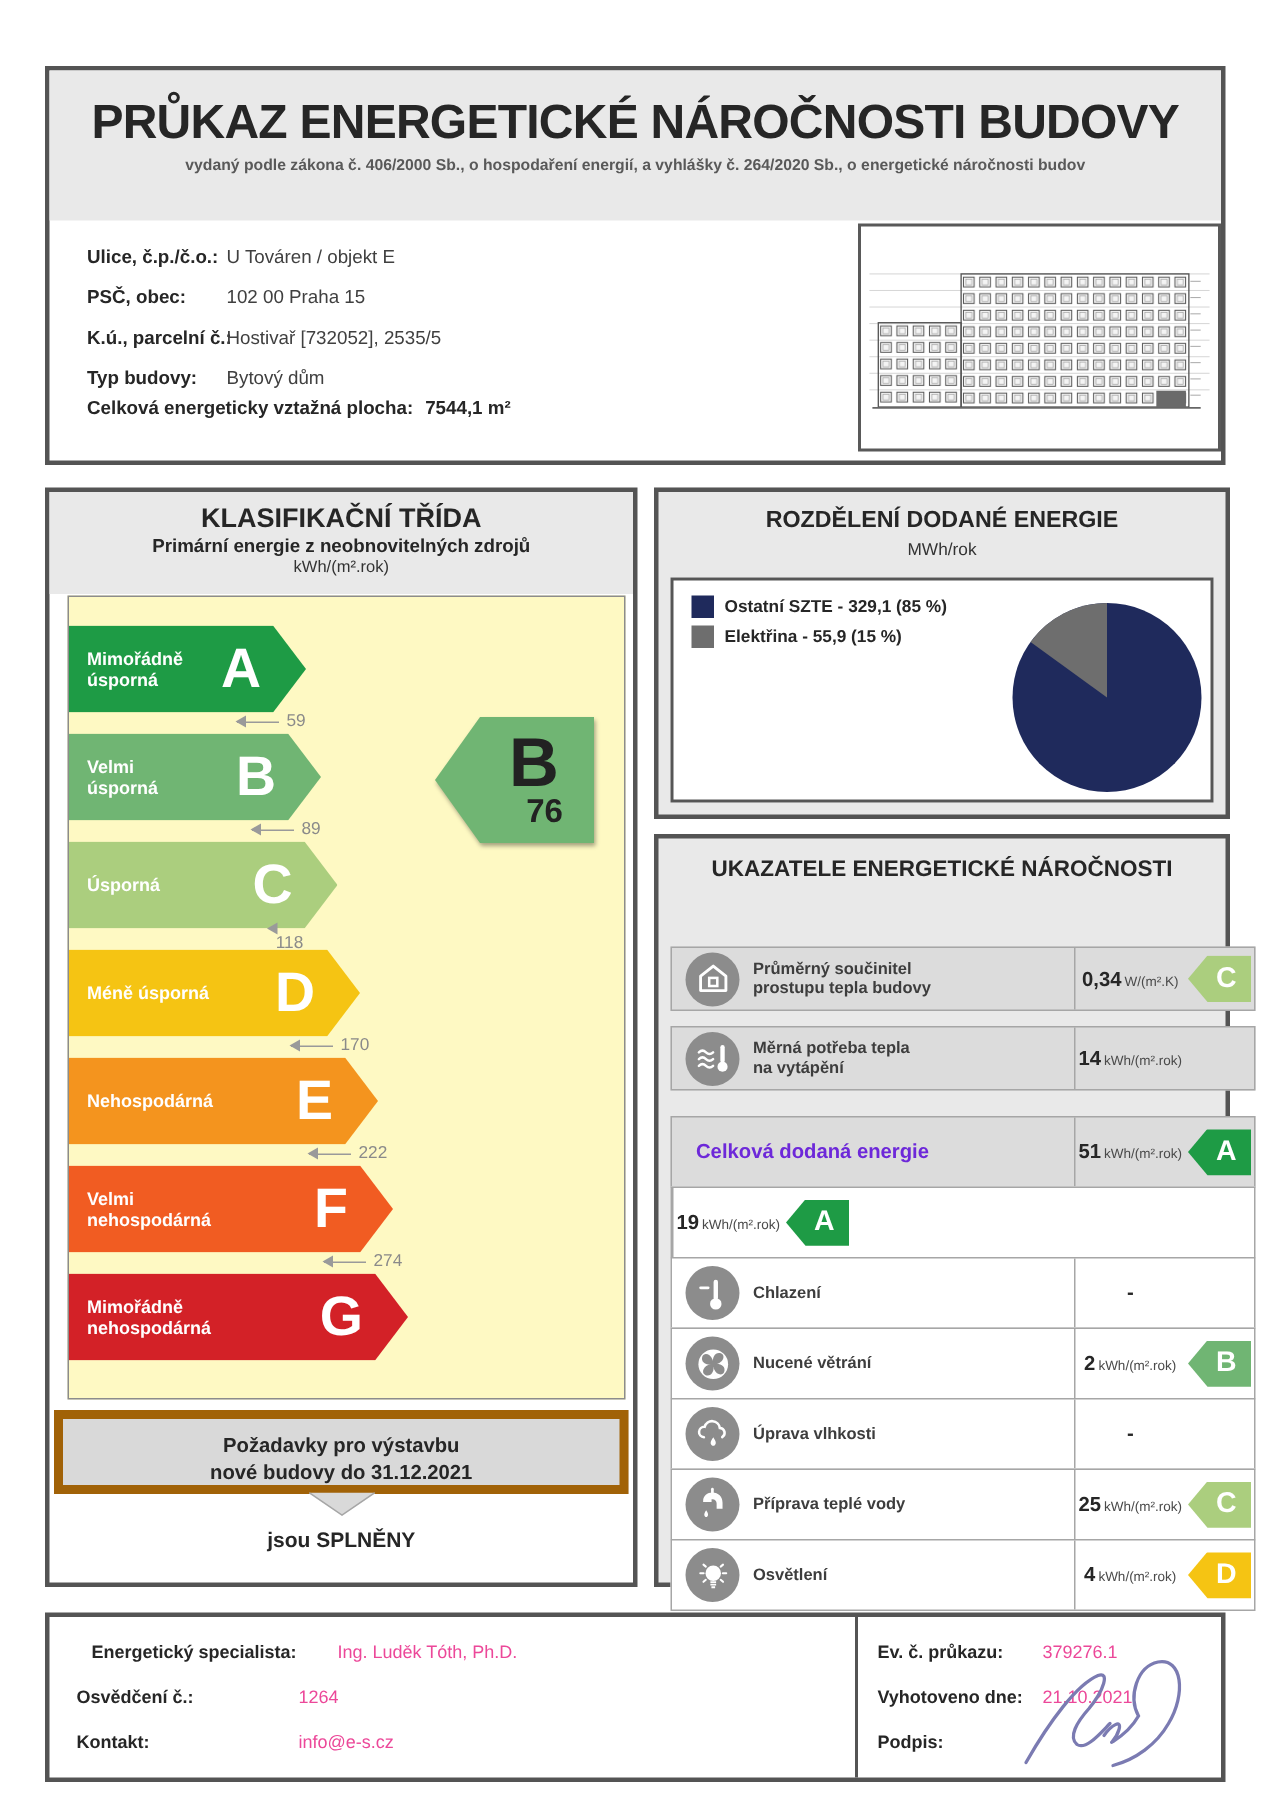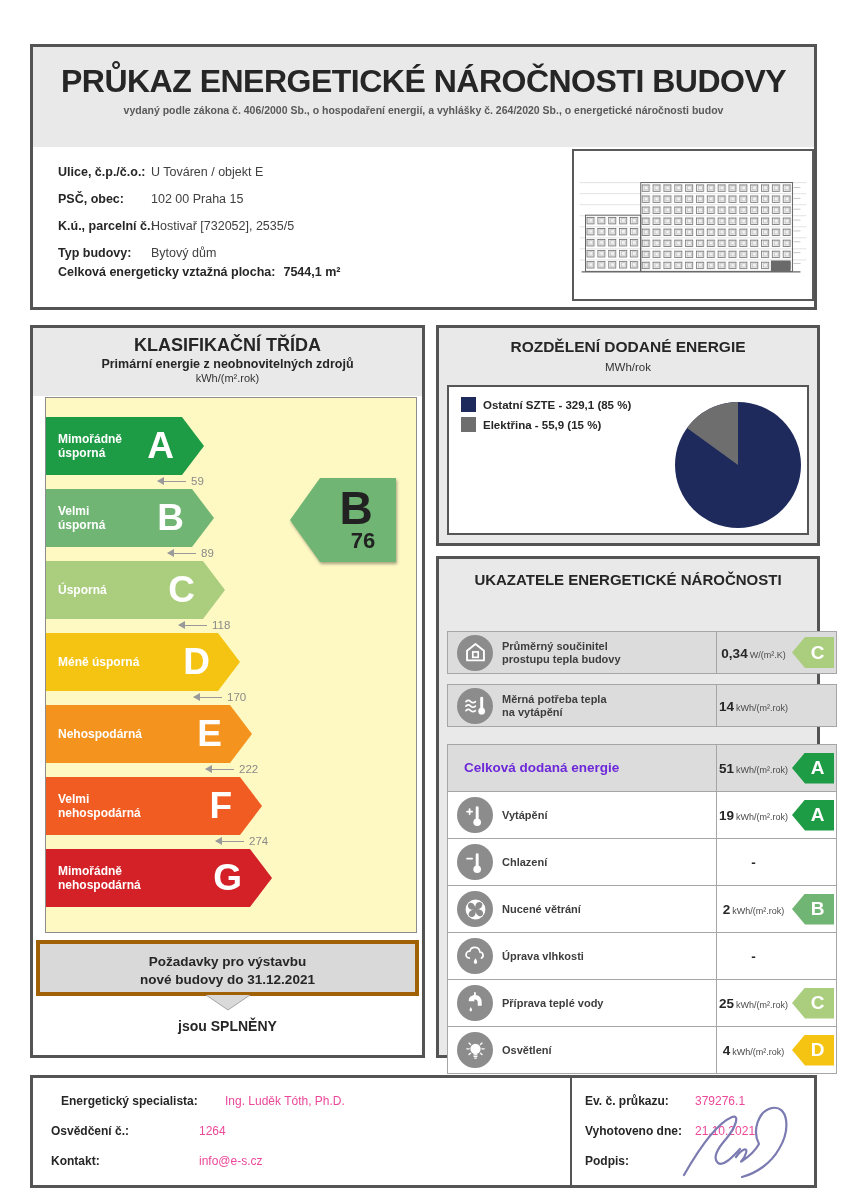--- a/index.html
+++ b/index.html
@@ -35,21 +35,21 @@
   .threshold{position:absolute;height:14px;display:flex;align-items:center;gap:5px;font-size:11.5px;color:#8a8a8a;white-space:nowrap;}
   .th-arrow{position:relative;width:28px;height:1px;background:#9a9a9a;display:inline-block;}
   .th-arrow::before{content:"";position:absolute;left:-1px;top:-3.5px;width:0;height:0;
         border-top:4px solid transparent;border-bottom:4px solid transparent;border-right:7px solid #9a9a9a;}
   .rating{position:absolute;left:257px;top:150px;width:106px;height:84px;
         clip-path:polygon(0 50%, 30px 0, 100% 0, 100% 100%, 30px 100%);
         display:flex;flex-direction:column;align-items:center;justify-content:center;padding-left:26px;box-sizing:border-box;}
   .rating-wrap{position:absolute;left:0;top:0;width:100%;height:100%;filter:drop-shadow(1.5px 2px 1.5px rgba(0,0,0,0.35));}
   .r-letter{font-size:46px;font-weight:bold;color:#222;line-height:42px;}
   .r-value{font-size:22px;font-weight:bold;color:#222;line-height:24px;margin-left:14px;}
-  .req-box{position:absolute;left:3px;top:612px;width:383px;height:56px;background:#d9d9d9;border:4px solid #a16207;
+  .req-box{position:absolute;left:3px;top:612px;width:383px;height:56px;background:#d9d9d9;border:6px solid #a16207;
         box-sizing:border-box;text-align:center;font-weight:bold;font-size:13.5px;line-height:18px;padding-top:9px;}
   .req-tri{position:absolute;left:50%;transform:translateX(-50%);top:667px;}
   .req-result{position:absolute;left:0;right:0;top:690px;text-align:center;font-weight:bold;font-size:14px;}
 
   
   .pie-panel{left:436px;top:325px;width:384px;height:221px;background:#e9e9e9;}
   .pie-panel .t1{position:absolute;left:0;right:0;top:10px;text-align:center;font-size:15.5px;font-weight:bold;}
   .pie-panel .t3{position:absolute;left:0;right:0;top:33px;text-align:center;font-size:11.5px;color:#333;}
   .pie-inner{position:absolute;left:8px;top:57px;width:362px;height:150px;background:#fff;border:2px solid #565656;box-sizing:border-box;}
   #pie-legend{position:absolute;left:12px;top:10px;}
@@ -172,21 +172,21 @@
         <div class="threshold" style="top: 148px; left: 122px;">
           <span class="th-arrow"></span>
           <span class="th-num">89</span>
         </div>
         <div class="band" style="top: 163px; width: 179px; background: rgb(171, 206, 126);">
           <div class="band-label">
             <div>Úsporná</div>
           </div>
           <div class="band-letter">C</div>
         </div>
-        <div class="threshold" style="top: 220px; left: 133px;">
+        <div class="threshold" style="top: 220px; left: 133px; flex-direction: column;">
           <span class="th-arrow"></span>
           <span class="th-num">118</span>
         </div>
         <div class="band" style="top: 235px; width: 194px; background: rgb(245, 196, 19);">
           <div class="band-label">
             <div>Méně úsporná</div>
           </div>
           <div class="band-letter">D</div>
         </div>
         <div class="threshold" style="top: 292px; left: 148px;">
@@ -316,37 +316,20 @@
             </div>
           </div>
           <div class="ind-right">
             <div class="ind-value"><span class="ind-num">51</span><span class="ind-unit">kWh/(m².rok)</span></div>
             <div class="badge-slot">
               <span class="badge" style="background: rgb(30, 155, 69);">A</span>
             </div>
           </div>
         </div>
         <div class="ind-row v-white" style="top: 200px; height: 48px;">
-          <div class="ind-left">
-            <div class="ind-icon">
-              <div class="icon-circle">
-                <svg viewBox="0 0 24 24">
-                  <line x1="13.5" y1="5" x2="13.5" y2="14.5" stroke="#fff" stroke-width="2.6" stroke-linecap="round"></line>
-                  <circle cx="13.5" cy="18" r="3.4" fill="#fff"></circle>
-                  <g stroke="#fff" stroke-width="1.6" stroke-linecap="round">
-                    <line x1="4.5" y1="8.5" x2="9" y2="8.5"></line>
-                    <line x1="6.75" y1="6.25" x2="6.75" y2="10.75"></line>
-                  </g>
-                </svg>
-              </div>
-            </div>
-            <div class="ind-label">
-              <div>Vytápění</div>
-            </div>
-          </div>
           <div class="ind-right">
             <div class="ind-value"><span class="ind-num">19</span><span class="ind-unit">kWh/(m².rok)</span></div>
             <div class="badge-slot">
               <span class="badge" style="background: rgb(30, 155, 69);">A</span>
             </div>
           </div>
         </div>
         <div class="ind-row v-white" style="top: 247px; height: 48px;">
           <div class="ind-left">
             <div class="ind-icon">

